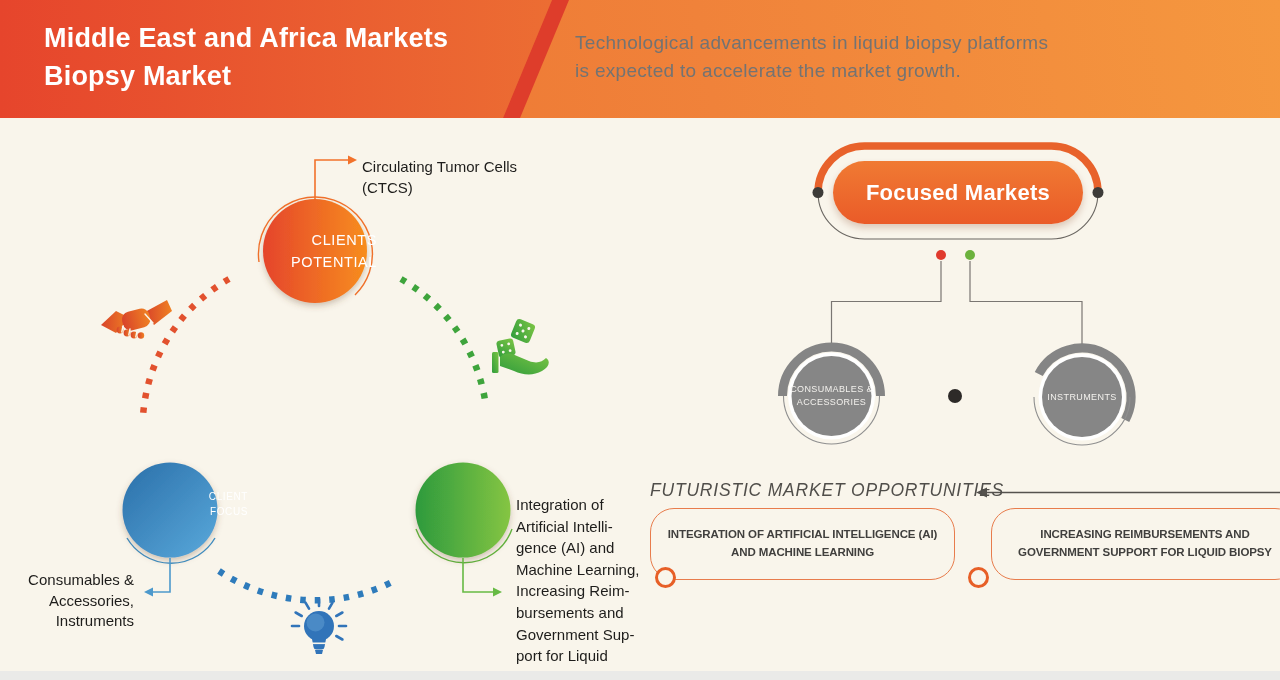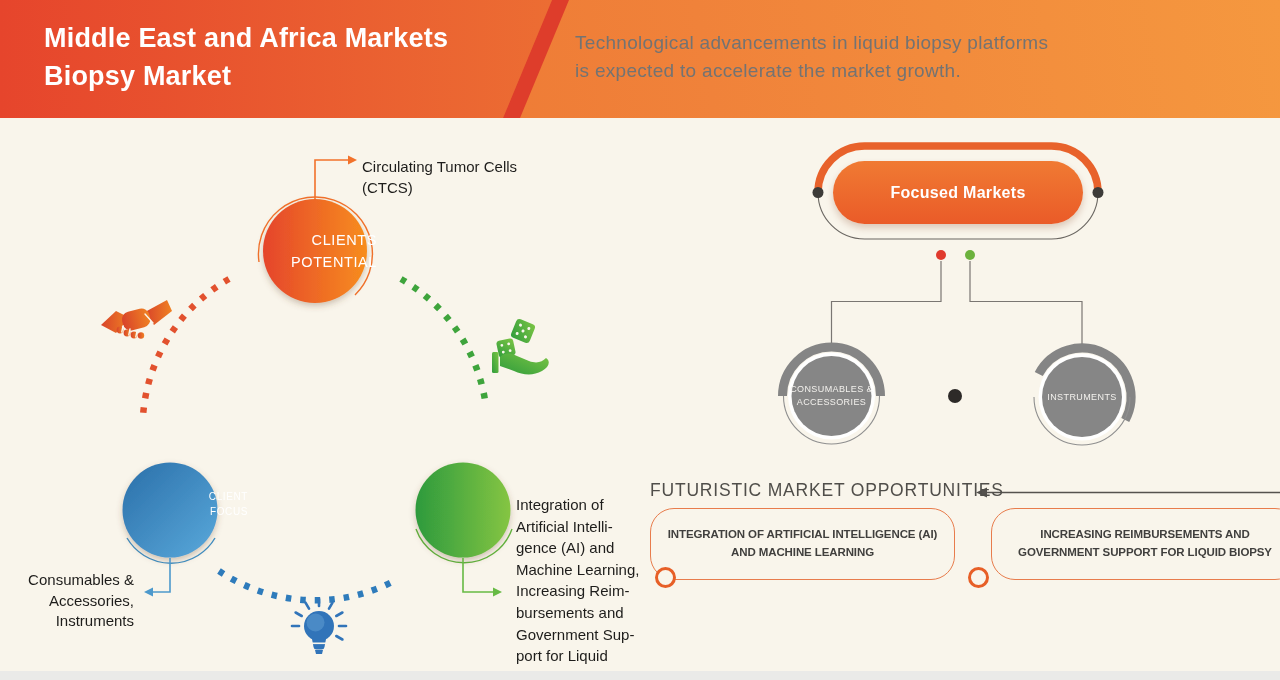--- a/index.html
+++ b/index.html
@@ -31,28 +31,28 @@
 
   .note{color:#1E1D1B;font-size:15px;line-height:1.42;}
   .note-cp{left:362px;top:156px;width:185px;}
   .note-cf{left:14px;top:570px;width:120px;text-align:right;line-height:1.38;}
   .note-hb{left:516px;top:494px;width:132px;line-height:1.44;}
 
   
   .pill{left:833px;top:161px;width:250px;height:63px;border-radius:32px;
         background:linear-gradient(180deg,#F07A33,#EA5B28);
         display:flex;align-items:center;justify-content:center;
-        color:#fff;font-weight:bold;font-size:16px;letter-spacing:.3px;
+        color:#fff;font-weight:bold;font-size:22px;letter-spacing:.3px;
         box-shadow:0 4px 7px rgba(120,40,0,.22);}
   .gray-label{color:#F3F1ED;text-align:center;font-size:9px;letter-spacing:.4px;line-height:1.4;}
   .gl-1{left:784px;top:383px;width:95px;}
   .gl-2{left:1034px;top:391px;width:96px;}
 
   
-  .opp-heading{left:650px;top:480px;font-size:17.5px;color:#504E4A;letter-spacing:.8px;}
+  .opp-heading{left:650px;top:480px;font-size:17.5px;color:#504E4A;letter-spacing:.8px;font-style:italic;}
   .opp-box{border:1.6px solid #E87C4C;border-radius:24px;
            display:flex;align-items:center;justify-content:center;text-align:center;
            color:#403F3D;font-weight:bold;font-size:11.5px;line-height:1.55;letter-spacing:-0.1px;}
   .box-1{left:650px;top:508px;width:303px;height:70px;}
   .box-2{left:991px;top:508px;width:306px;height:70px;}
   .opp-ring{width:15px;height:15px;border:3.5px solid #E75F27;border-radius:50%;background:#F9F5EB;}
   .ring-1{left:655px;top:567px;}
   .ring-2{left:968px;top:567px;}
 </style>
 </head>

